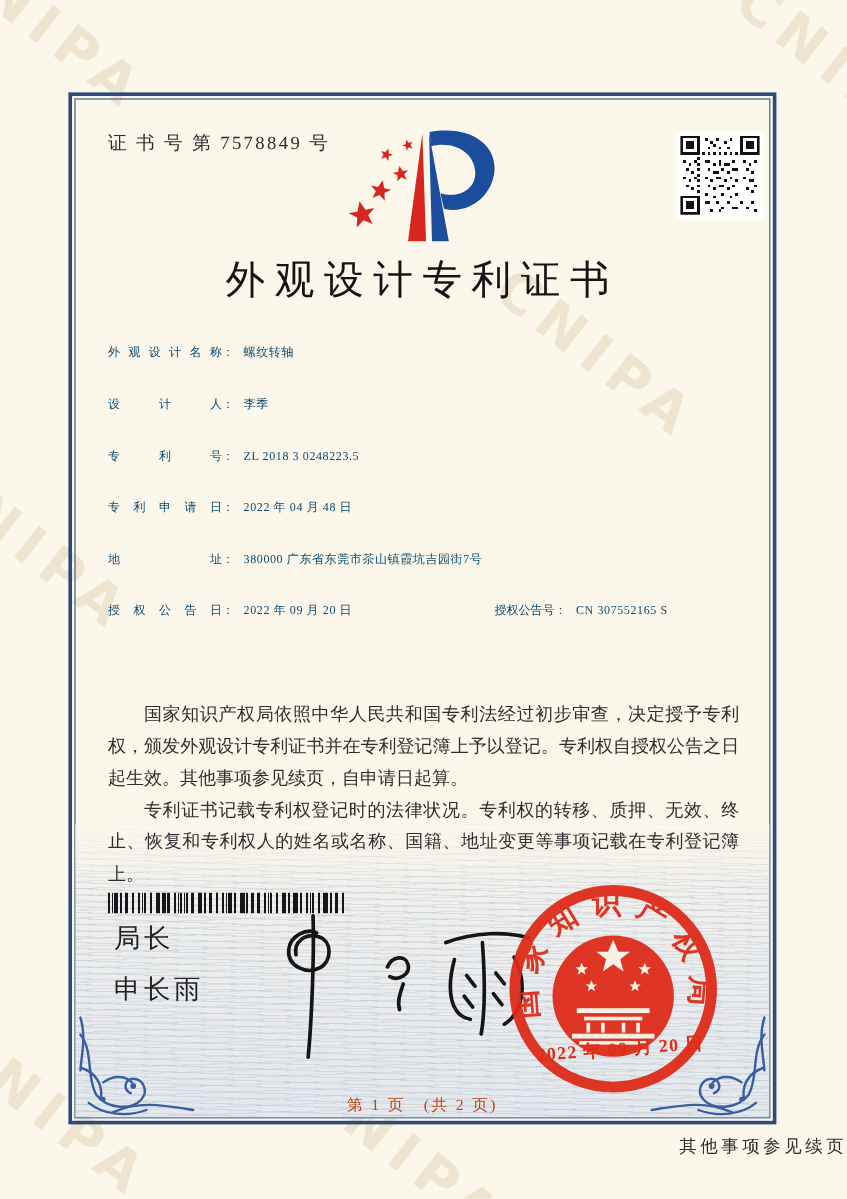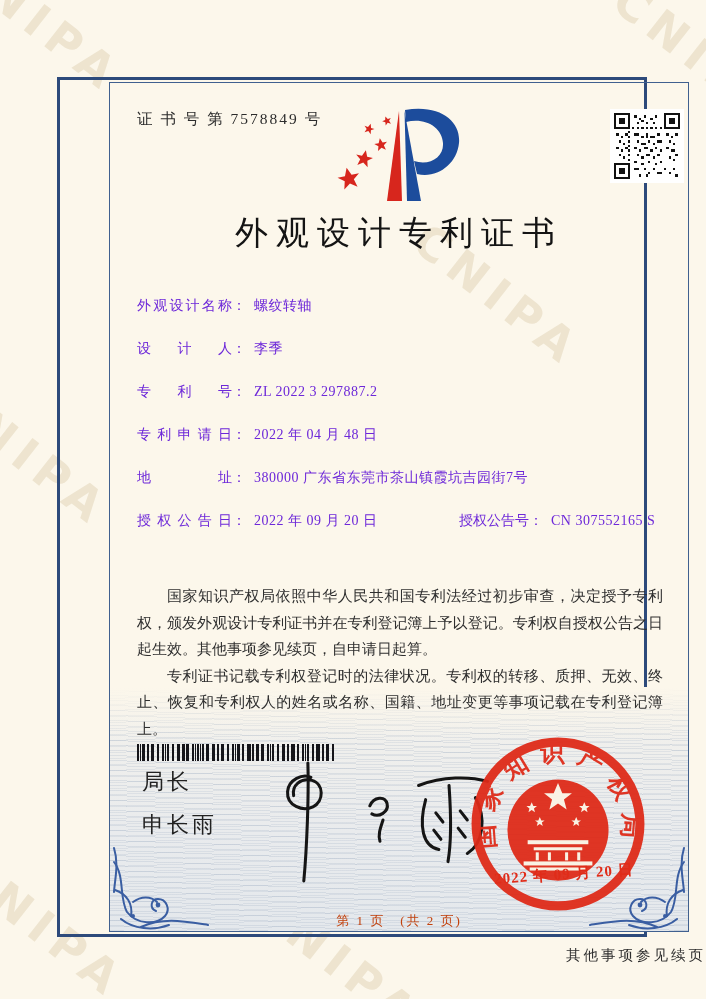--- a/index.html
+++ b/index.html
@@ -7,21 +7,21 @@
   .page{position:relative;width:706px;height:999px;background:#fcf7eb;}
 
   
   .wm{position:absolute;z-index:0;font-family:"DejaVu Sans",sans-serif;font-weight:700;font-size:46px;
       letter-spacing:9px;color:rgba(196,172,128,0.26);transform:rotate(38deg);white-space:nowrap;pointer-events:none;}
 
   
   .cert{position:absolute;left:57px;top:77px;width:590px;height:860px;box-sizing:border-box;
         border:3px solid #2d4a7b;padding:2px;z-index:1;background:transparent;}
   .cert-inner{position:relative;width:100%;height:100%;box-sizing:border-box;border:1.5px solid #3d5websafe;}
-  .cert-inner{border:1.5px solid #40608f;margin-left:47px;}
+  .cert-inner{border:1.5px solid #40608f;}
 
   
   .waves{position:absolute;left:0;right:0;bottom:0;height:244px;z-index:0;
     background:
       linear-gradient(180deg,rgba(252,247,235,1) 0%,rgba(252,247,235,0) 22%),
       repeating-linear-gradient(2deg,rgba(139,158,184,0.20) 0 1px,rgba(255,255,255,0) 1px 5px),
       repeating-linear-gradient(-2deg,rgba(139,158,184,0.16) 0 1px,rgba(255,255,255,0) 1px 6px),
       linear-gradient(180deg,#f4f2ec 0%,#e9ebed 60%,#e4e8ec 100%);}
 
   .corner{position:absolute;bottom:1px;width:100px;height:112px;z-index:1;}
@@ -29,21 +29,21 @@
   .corner.left{left:1px;}
 
   .cert-no{position:absolute;left:27px;top:26px;font-size:15.5px;letter-spacing:2px;color:#2c2c2c;z-index:2;}
   .logo{position:absolute;left:219px;top:22px;width:140px;height:100px;z-index:2;}
   .qr{position:absolute;left:500px;top:26px;width:74px;height:74px;background:#fff;padding:4px;box-sizing:border-box;z-index:2;}
   .qr svg{width:100%;height:100%;display:block;}
 
   .title{position:absolute;left:0;right:0;top:128px;text-align:center;font-size:33px;font-weight:400;
          letter-spacing:8px;color:#141414;z-index:2;}
 
-  .fields{position:absolute;left:27px;right:24px;top:214px;z-index:2;font-size:14px;color:#6d28d9;}
+  .fields{position:absolute;left:27px;right:24px;top:204px;z-index:2;font-size:10px;color:#0c4a6e;}
   .frow{height:22px;margin-bottom:21px;white-space:nowrap;}
   .flabel{display:inline-block;width:95px;text-align:justify;text-align-last:justify;vertical-align:top;}
   .fcolon{display:inline-block;margin-right:8px;}
   .fvalue{letter-spacing:0.5px;}
   .grant-left{display:inline-block;width:322px;}
 
   .paras{position:absolute;left:27px;right:25px;top:500px;z-index:2;font-size:15px;line-height:26.5px;
          color:#2e2e2e;text-align:justify;}
   .paras p{margin:0;text-indent:2em;}
 
@@ -159,21 +159,21 @@
       <div class="title">外观设计专利证书</div>
 
       <div class="fields">
         <div class="frow">
           <span class="flabel">外观设计名称</span><span class="fcolon">：</span><span class="fvalue">螺纹转轴</span>
         </div>
         <div class="frow">
           <span class="flabel">设计人</span><span class="fcolon">：</span><span class="fvalue">李季</span>
         </div>
         <div class="frow">
-          <span class="flabel">专利号</span><span class="fcolon">：</span><span class="fvalue">ZL 2022 3 297887.2</span>
+          <span class="flabel">专利号</span><span class="fcolon">：</span><span class="fvalue">ZL 2018 3 0248223.5</span>
         </div>
         <div class="frow">
           <span class="flabel">专利申请日</span><span class="fcolon">：</span><span class="fvalue">2022 年 04 月 48 日</span>
         </div>
         <div class="frow">
           <span class="flabel">地址</span><span class="fcolon">：</span><span class="fvalue">380000 广东省东莞市茶山镇霞坑吉园街7号</span>
         </div>
         <div class="frow">
           <span class="grant-left"><span class="flabel">授权公告日</span><span class="fcolon">：</span><span class="fvalue">2022 年 09 月 20 日</span></span><span><span>授权公告号</span><span class="fcolon">：</span><span class="fvalue">CN 307552165 S</span></span>
         </div>

